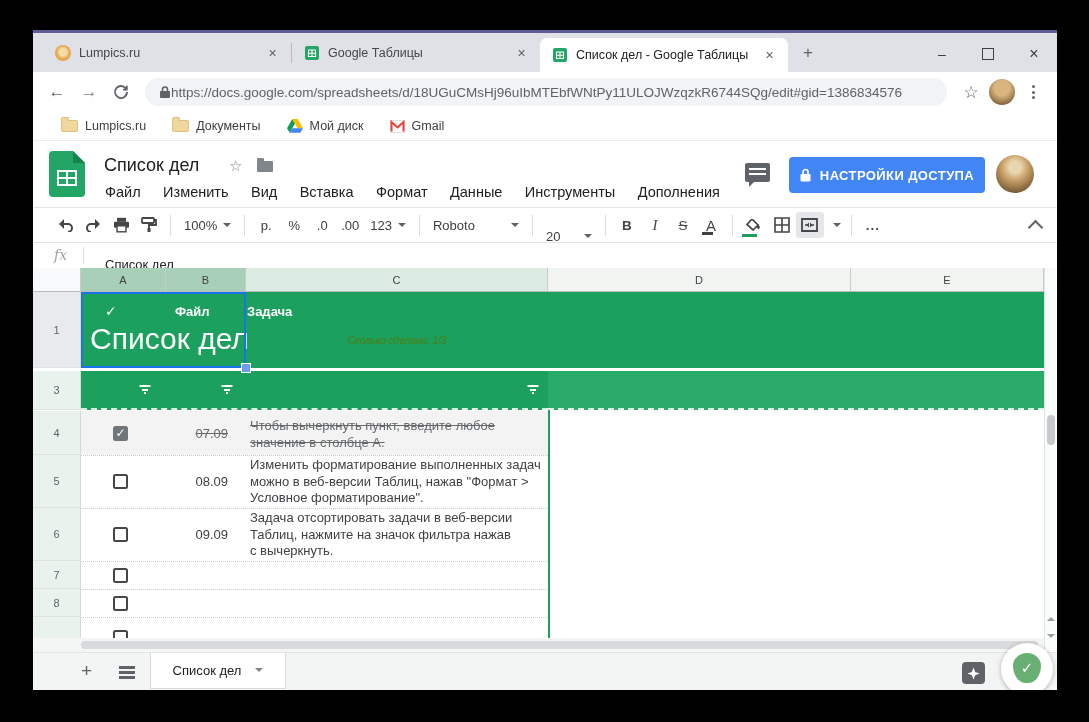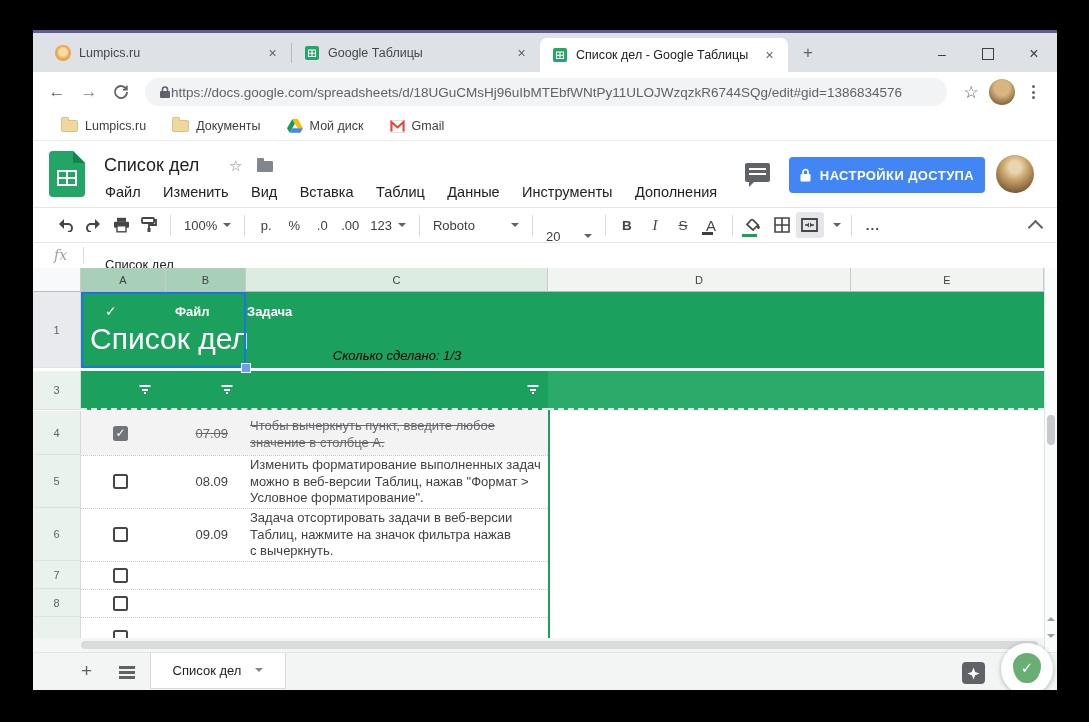--- a/index.html
+++ b/index.html
@@ -79,21 +79,21 @@
   
   .colheads{left:0;top:238px;width:1011px;height:24px;}
   .ch{position:absolute;top:0;height:24px;box-sizing:border-box;border-right:1px solid #c9cdc9;border-bottom:1px solid #b9bdb9;
       display:flex;align-items:center;justify-content:center;font-size:11px;color:#3f4345;}
   
   .grid{left:0;top:262px;width:1011px;height:346px;background:#fff;overflow:hidden;}
   .rowhead{position:absolute;left:0;width:48px;box-sizing:border-box;border-right:1px solid #d5dbd6;border-bottom:1px solid #dde4de;
            background:#e9f2ed;display:flex;align-items:center;justify-content:center;font-size:11px;color:#5f6368;}
   .band{position:absolute;left:48px;width:963px;}
   .cell-title{position:absolute;left:57px;top:30px;font-size:30px;color:#fff;}
-  .progress{position:absolute;left:213px;top:56px;width:302px;text-align:center;font-size:13px;font-style:italic;color:#000000;}
+  .progress{position:absolute;left:213px;top:43px;width:302px;text-align:center;font-size:10px;font-style:italic;color:#4d7c0f;}
   .selbox{position:absolute;left:48px;top:0;width:165px;height:76px;border:2px solid #1a73e8;box-sizing:border-box;}
   .selhandle{position:absolute;left:208px;top:71px;width:8px;height:8px;background:#6d9eeb;border:1px solid #fff;}
   .h-check{position:absolute;left:72px;top:11px;color:#fff;font-weight:bold;font-size:14px;}
   .h-label{position:absolute;top:12px;color:#fff;font-weight:bold;font-size:13px;}
   .funnel{position:absolute;width:11px;height:10px;}
   .funnel i{position:absolute;left:50%;transform:translateX(-50%);background:#fff;height:2px;display:block;}
   .funnel i:nth-child(1){top:0;width:11px;}
   .funnel i:nth-child(2){top:3.5px;width:6px;}
   .funnel i:nth-child(3){top:7px;width:2px;}
   .checkbox{position:absolute;left:80px;width:15px;height:15px;border:2px solid #444746;border-radius:2.5px;background:#fff;box-sizing:border-box;}
@@ -224,21 +224,21 @@
       <path d="M9 20h18v14H9z M9 27h18 M18 20v14" fill="none" stroke="#fff" stroke-width="2"></path>
     </svg>
     <div class="stitle">Список дел</div>
     <div class="hstar">☆</div>
     <div class="hfolder"></div>
     <div class="menubar">
       <span class="menu-item">Файл</span>
       <span class="menu-item">Изменить</span>
       <span class="menu-item">Вид</span>
       <span class="menu-item">Вставка</span>
-      <span class="menu-item">Таблиц</span>
+      <span class="menu-item">Формат</span>
       <span class="menu-item">Данные</span>
       <span class="menu-item">Инструменты</span>
       <span class="menu-item">Дополнения</span>
       
     </div>
     <div class="comment-btn"></div>
     <div class="share-btn">
       <svg width="11" height="14" viewBox="0 0 11 14">
         <rect x="0.5" y="6" width="10" height="7.5" rx="1" fill="#fff"></rect>
         <path d="M3 6V4a2.5 2.5 0 0 1 5 0v2" fill="none" stroke="#fff" stroke-width="1.7"></path>

